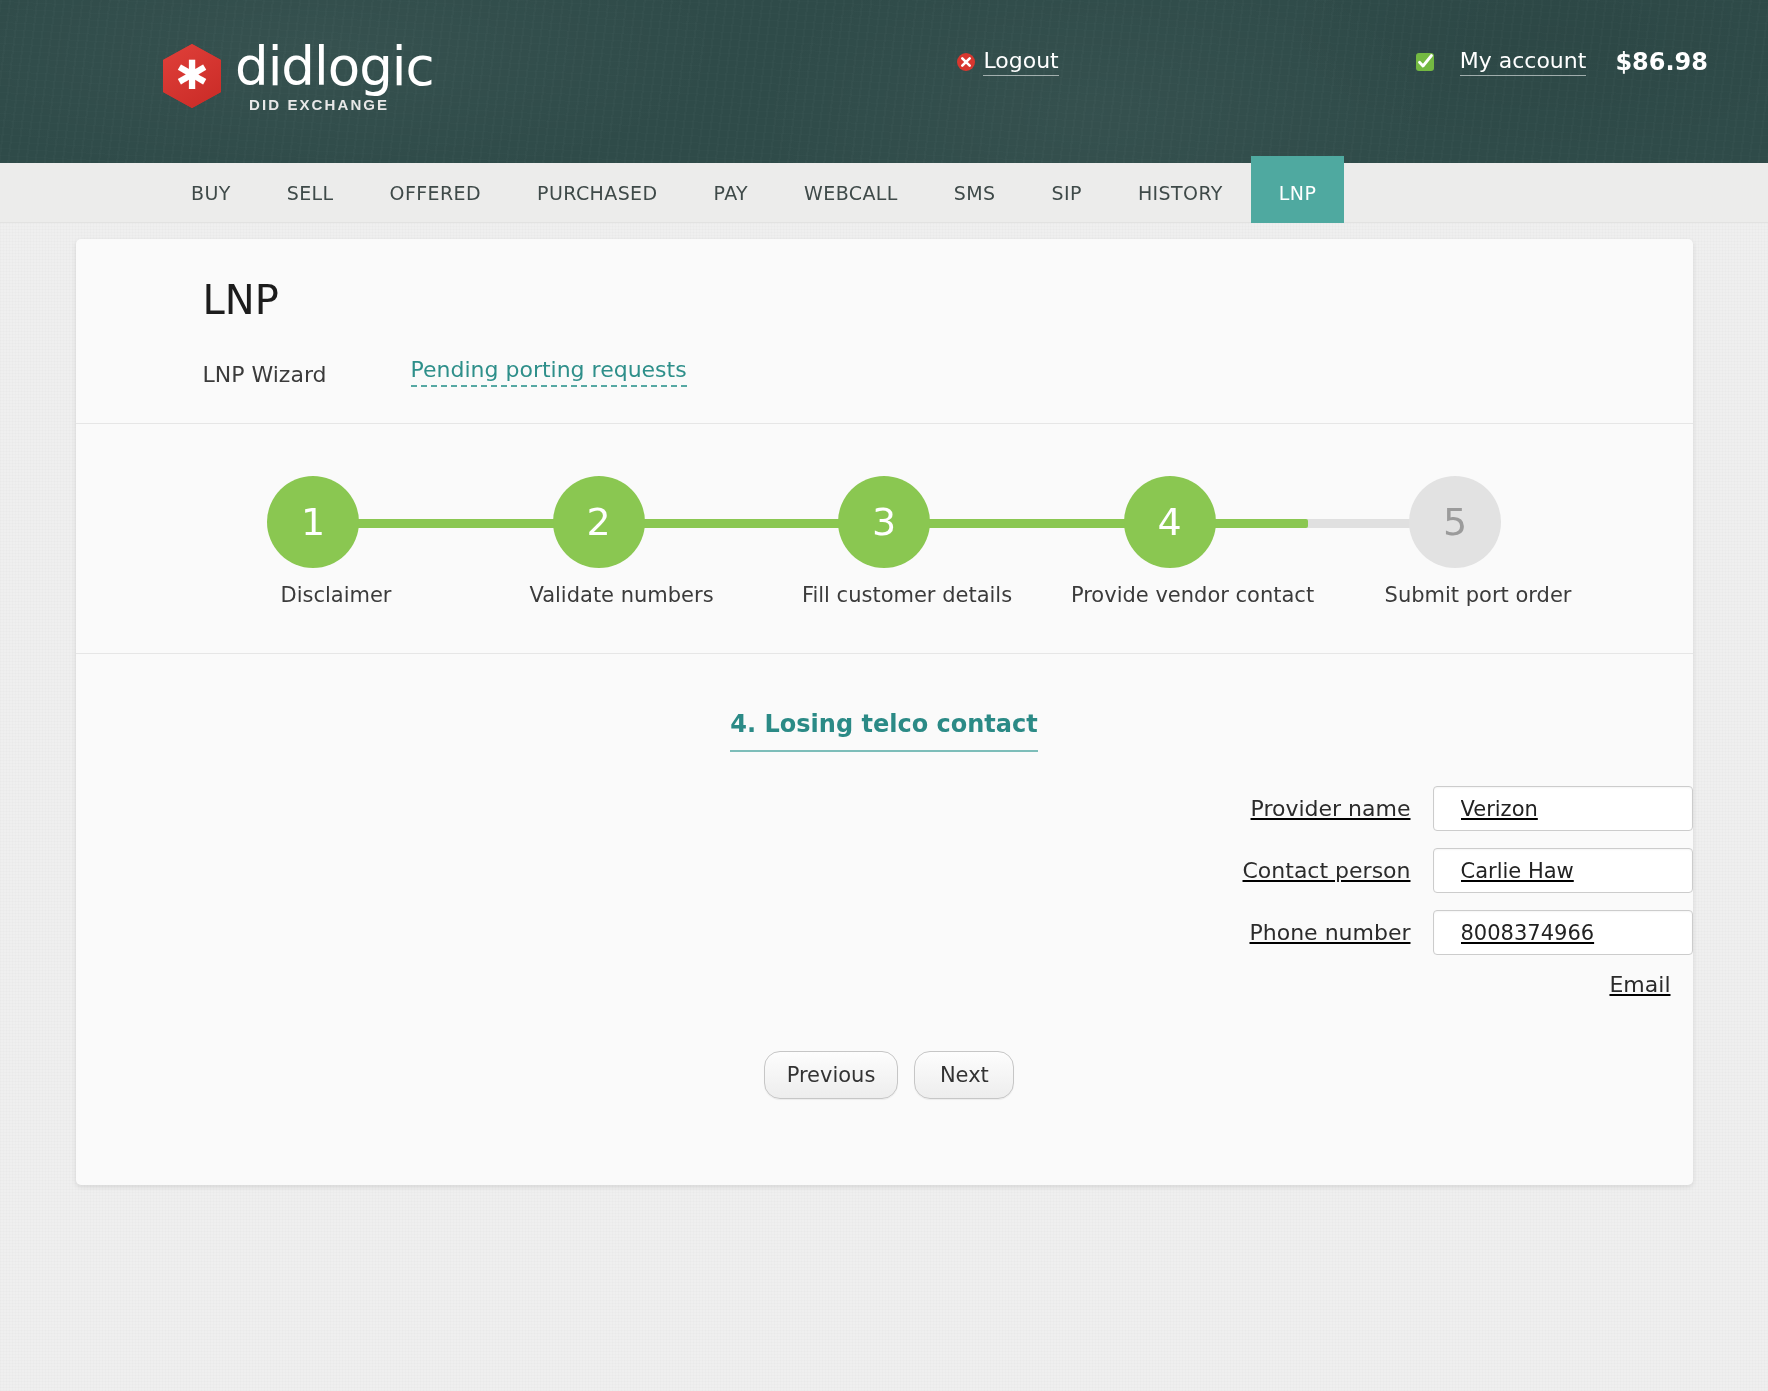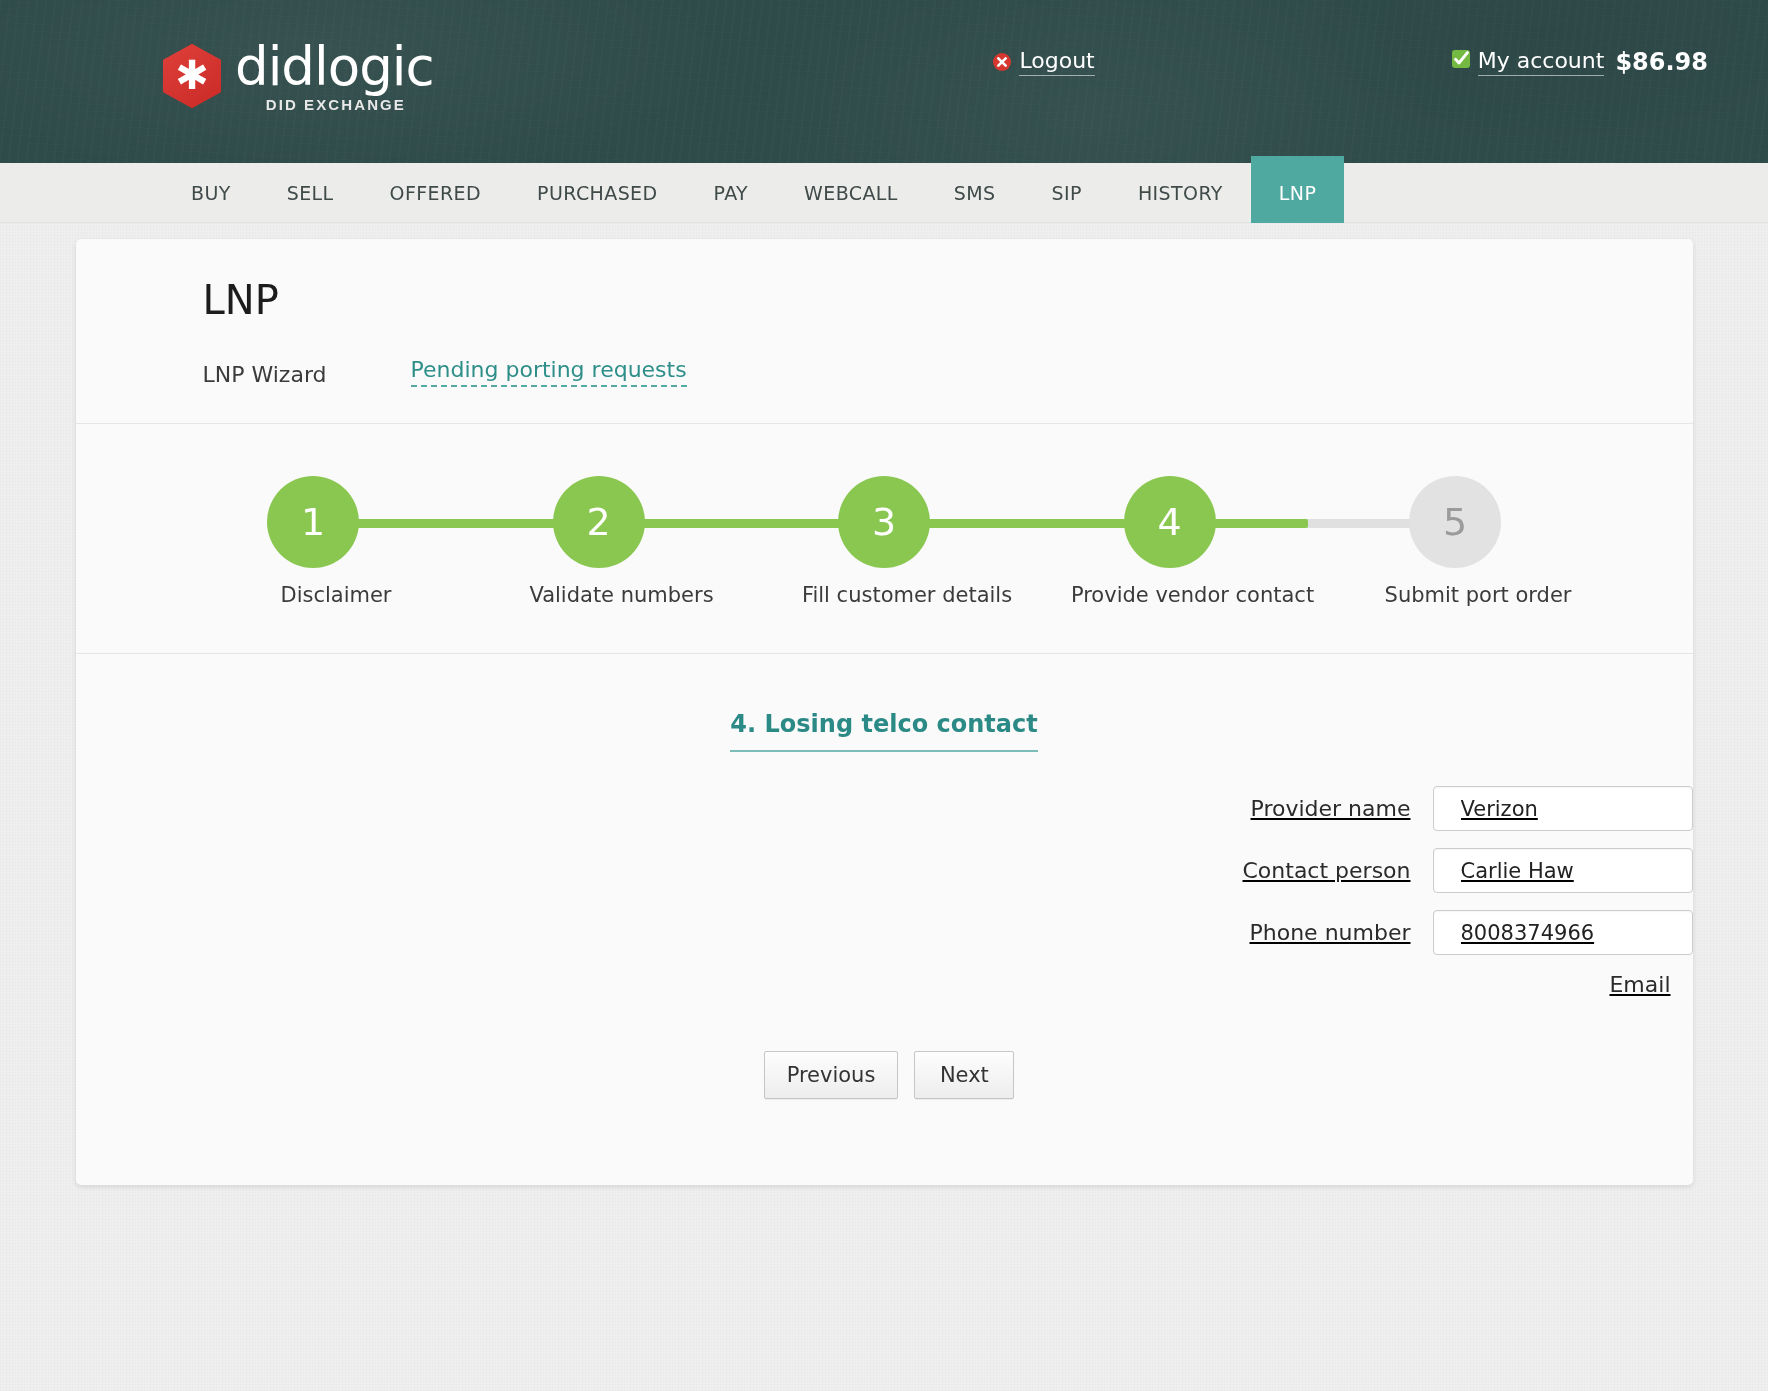--- a/index.html
+++ b/index.html
@@ -72,33 +72,32 @@
     font-weight: 400;
     letter-spacing: -1px;
     font-family: "DejaVu Sans", sans-serif;
   }
   .logo-sub {
     color: #e8e8e8;
     font-size: 15px;
     font-weight: bold;
     letter-spacing: 2.1px;
     margin-top: 2px;
-    margin-left: 3px;
+    margin-left: 14px;
     font-family: "Liberation Sans", sans-serif;
-    text-align: center;
   }
 
   .acct-area {
     position: absolute;
     right: 0;
     top: 48px;
     display: flex;
     align-items: center;
   }
-  .acct-block { display: flex; align-items: flex-start; margin-right: 60px; }
+  .acct-block { display: flex; align-items: center; margin-right: 60px; gap: 18px; }
   .chk-icon {
     width: 22px; height: 22px;
     margin-right: 6px;
     display: inline-block;
     position: relative;
   }
   .chk-icon svg { display: block; }
   .acct-link {
     color: #ffffff;
     font-size: 22px;
@@ -307,21 +306,21 @@
     justify-content: center;
     gap: 16px;
     margin-top: 54px;
     padding-left: 10px;
   }
   .btn {
     min-width: 100px;
     height: 48px;
     padding: 0 22px;
     border: 1px solid #c6c6c6;
-    border-radius: 2px;
+    border-radius: 16px;
     background: linear-gradient(to bottom, #fdfdfd 0%, #ededed 100%);
     font-size: 21px;
     color: #333333;
     cursor: pointer;
     font-family: "DejaVu Sans", sans-serif;
     box-shadow: 0 1px 1px rgba(0,0,0,0.06);
   }
 </style>
 </head>
 <body>

